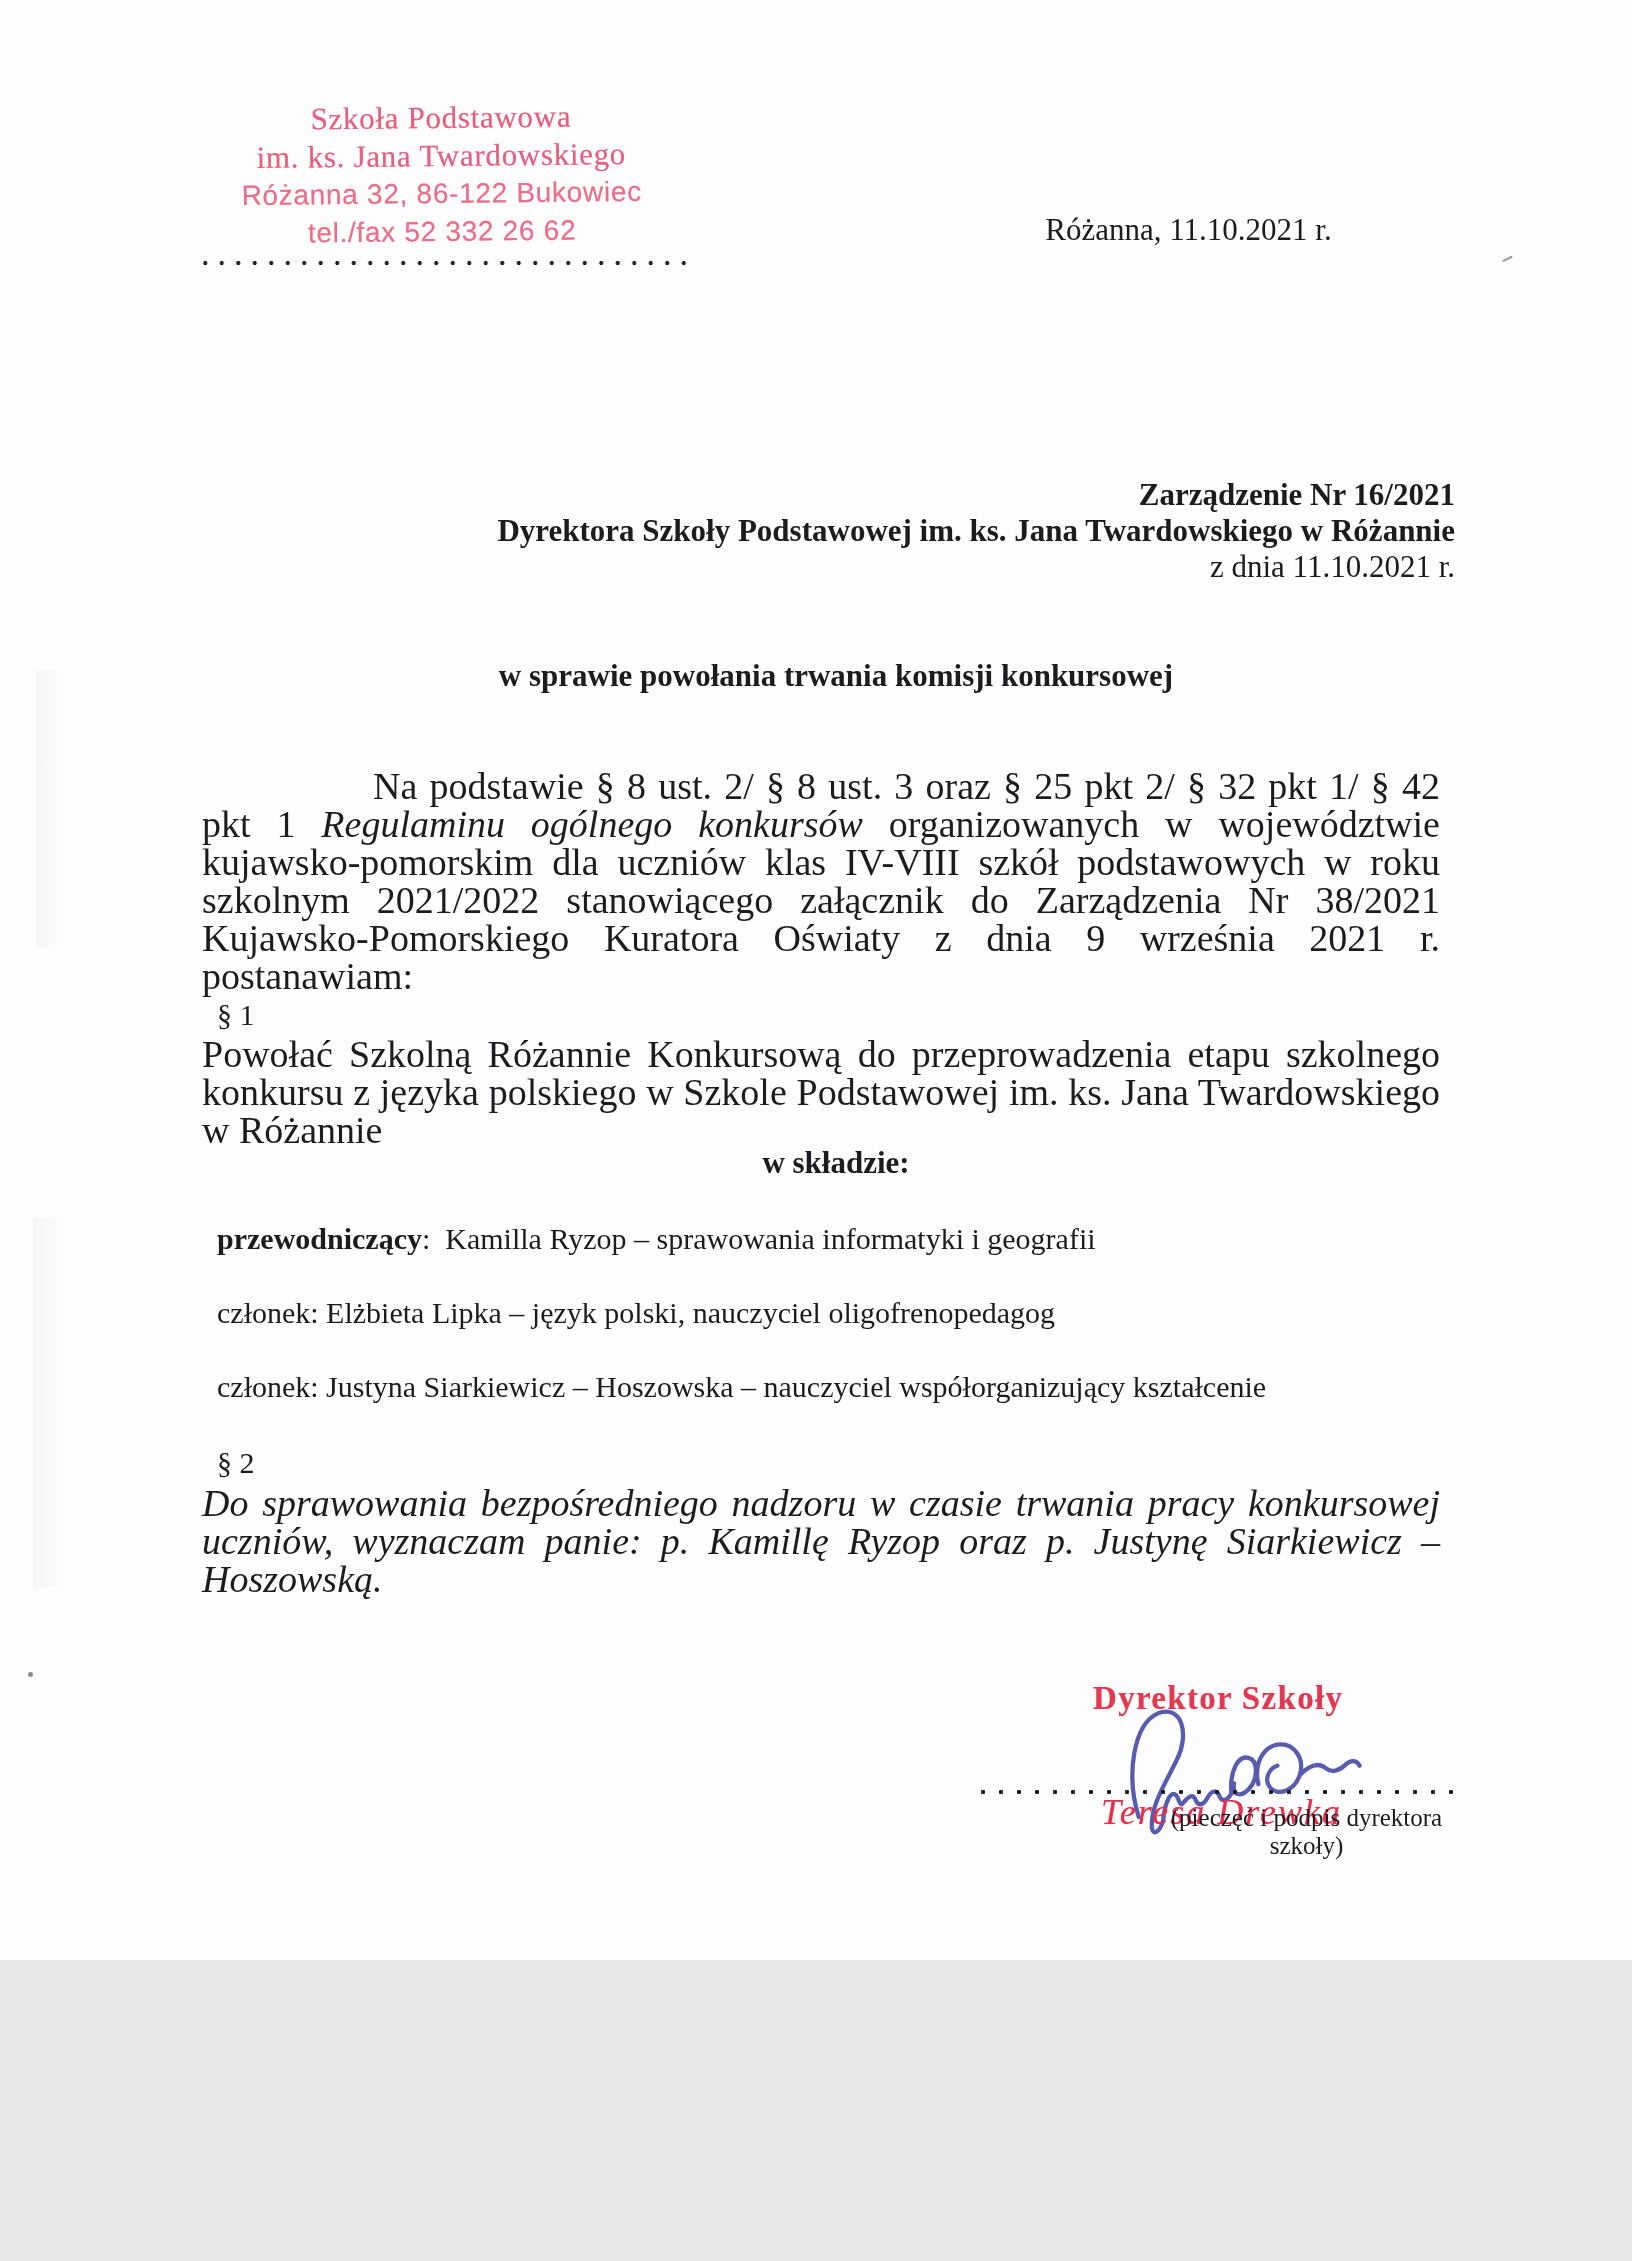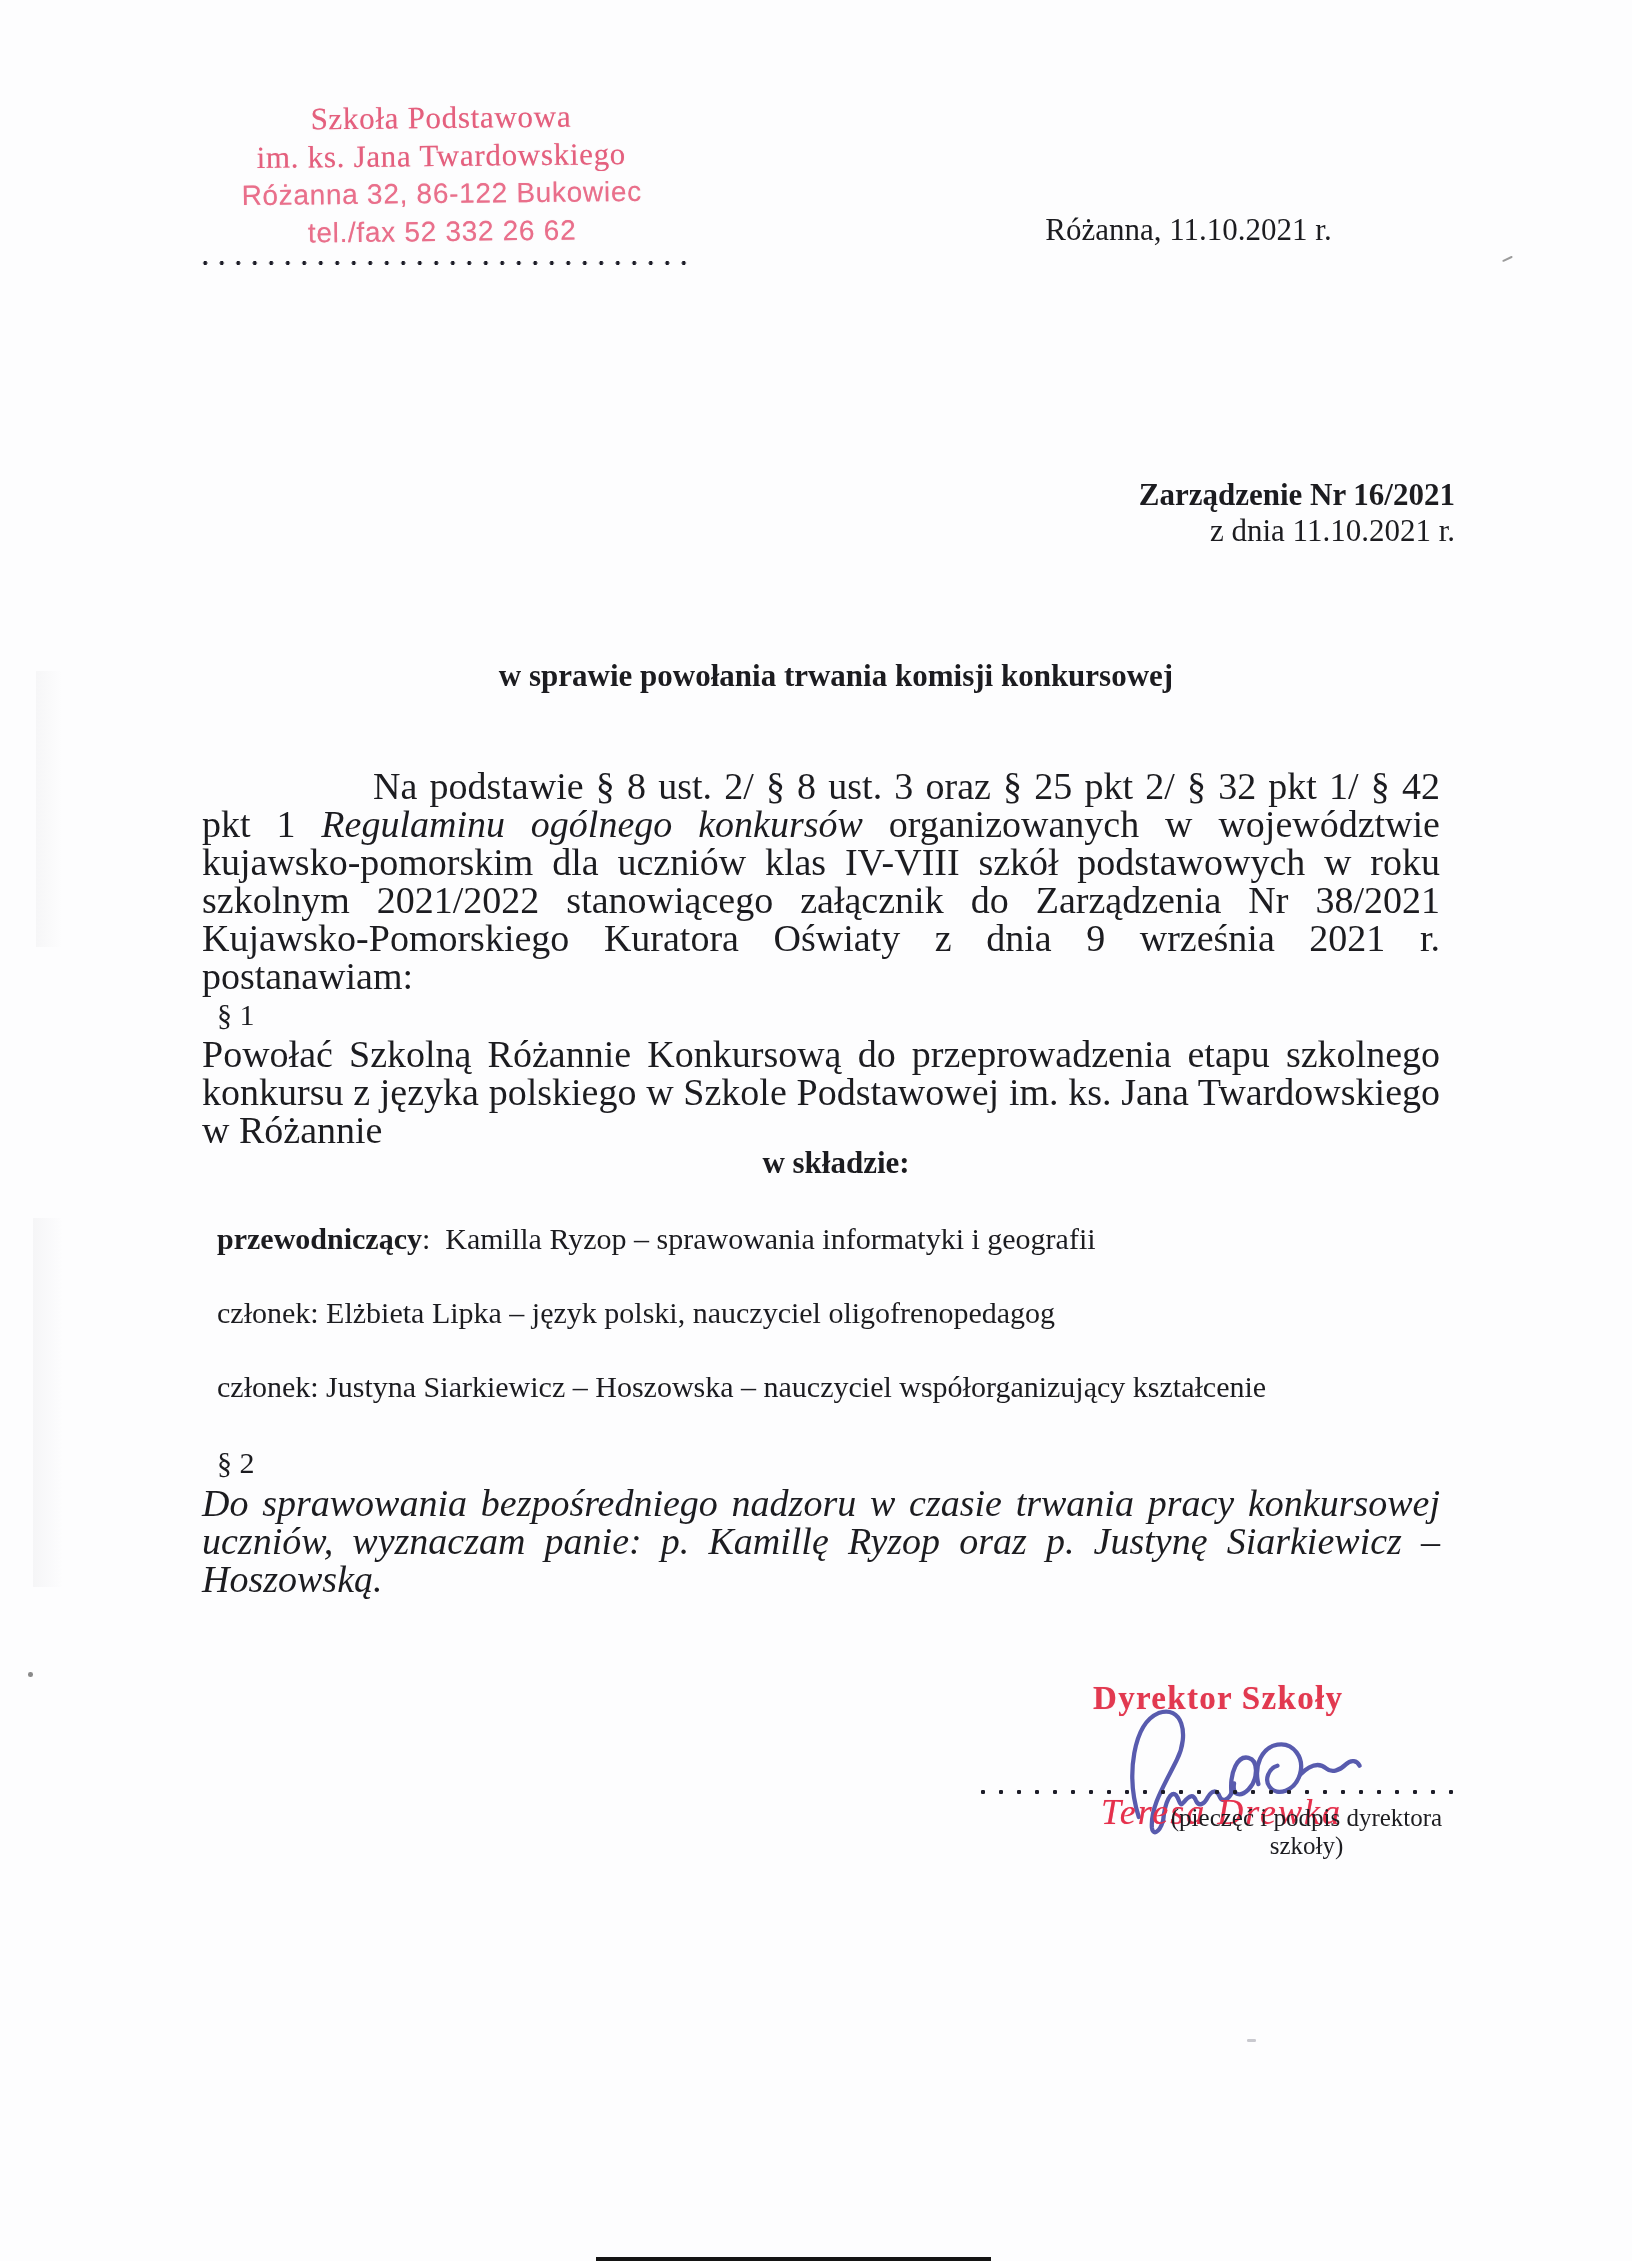--- a/index.html
+++ b/index.html
@@ -1,17 +1,17 @@
 <!DOCTYPE html>
 <html style="font-size:10.5px"><head>
 <meta charset="utf-8">
 <style>
   html,body { margin:0; padding:0; background:#e8e8e8; }
   .page {
-    position:relative; width:1633px; height:2261px;
+    position:relative; width:1633px; height:1960px;
     background:#fdfdfe; overflow:hidden;
     font-family:"Liberation Serif","DejaVu Serif",serif;
     color:#1c1c20;
   }
   
   .stamp {
     position:absolute; left:165px; top:99px; width:553px;
     text-align:center; color:#e4607e;
     transform:rotate(-0.6deg);
     text-shadow:0 0 0.7px rgba(228,96,126,0.55);
@@ -105,20 +105,21 @@
     <div class="l2">im. ks. Jana Twardowskiego</div>
     <div class="l3">Różanna 32, 86-122 Bukowiec</div>
     <div class="l4">tel./fax 52 332 26 62</div>
   </div>
   <div class="dotline stamp-dots"></div>
 
   <div class="dateline">Różanna, 11.10.2021 r.</div>
 
   <div class="titleblock">
     <div class="t1">Zarządzenie Nr 16/2021</div>
+    <div class="t2">Dyrektora Szkoły Podstawowej im. ks. Jana Twardowskiego w Różannie</div>
     <div class="t3">z dnia 11.10.2021 r.</div>
   </div>
 
   <div class="subject">w sprawie powołania trwania komisji konkursowej</div>
 
   <div class="paragraph basis"><span>Na podstawie § 8 ust. 2/ § 8 ust. 3 oraz § 25 pkt 2/ § 32 pkt 1/ § 42 pkt 1 </span><span class="italic">Regulaminu ogólnego konkursów</span><span> organizowanych w województwie kujawsko-pomorskim dla uczniów klas IV-VIII szkół podstawowych w roku szkolnym 2021/2022 stanowiącego załącznik do Zarządzenia Nr 38/2021 Kujawsko-Pomorskiego Kuratora Oświaty z dnia 9 września 2021 r. postanawiam:</span></div>
 
   <div class="smark s1mark">§ 1</div>
   <div class="paragraph s1body">Powołać Szkolną Różannie Konkursową do przeprowadzenia etapu szkolnego konkursu z języka polskiego w Szkole Podstawowej im. ks. Jana Twardowskiego w Różannie</div>
   <div class="composition-heading">w składzie:</div>

